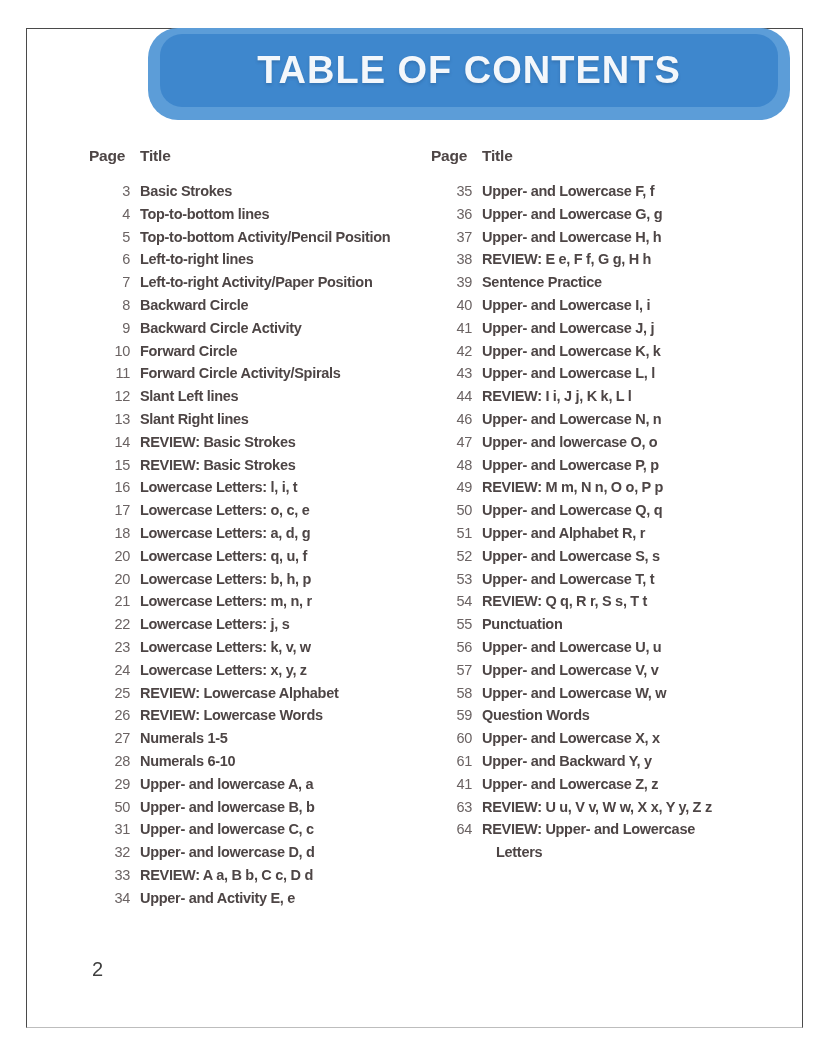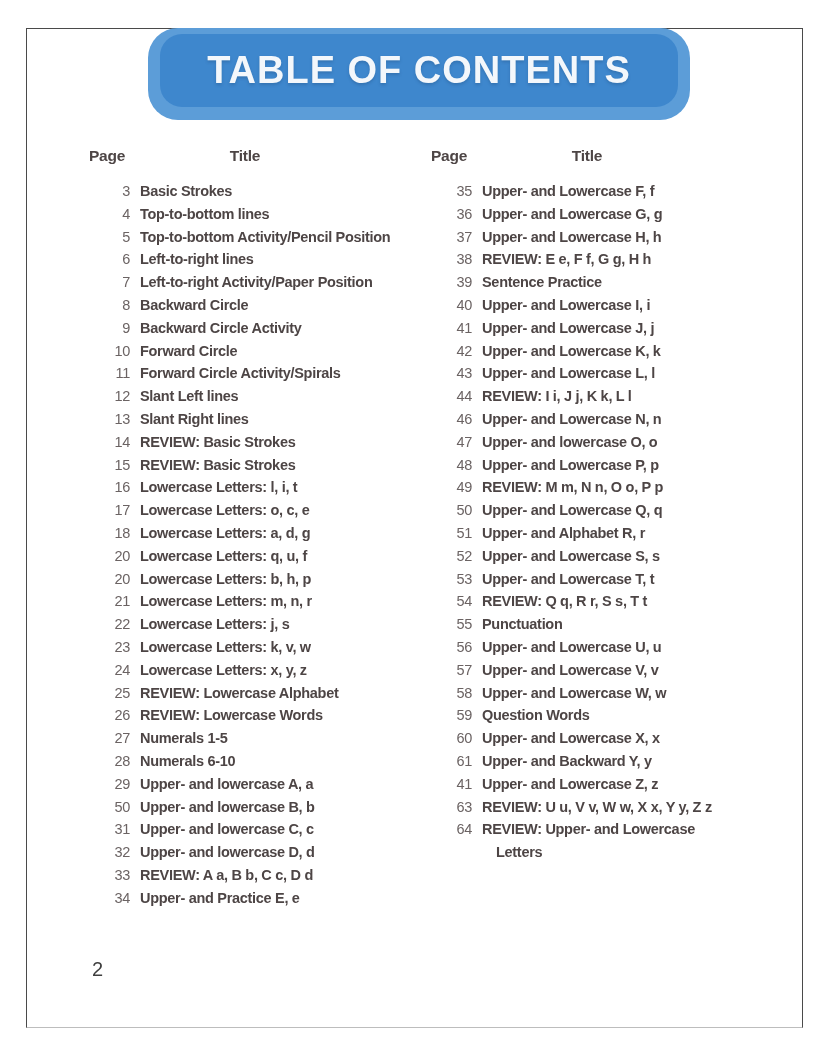--- a/index.html
+++ b/index.html
@@ -5,36 +5,36 @@
   html,body{margin:0;padding:0;}
   body{width:836px;height:1060px;background:#ffffff;overflow:hidden;
        font-family:"Liberation Sans",sans-serif;}
   .sheet{position:relative;width:836px;height:1060px;background:#ffffff;}
 
   
   .page-border{position:absolute;left:26px;top:28px;width:777px;height:1000px;
     border:1px solid #4a4a4a;border-bottom-color:#bdbdbd;box-sizing:border-box;}
 
   
-  .banner{position:absolute;left:148px;top:28px;width:542px;height:92px;
+  .banner{position:absolute;left:148px;top:28px;width:642px;height:92px;
     background:#5C9DD8;border-radius:30px;}
   .banner-inner{position:absolute;left:12px;right:12px;top:6px;bottom:13px;
     background:#3E87CD;border-radius:22px;
     display:flex;align-items:center;justify-content:center;}
   .banner-title{color:#F3F7FB;font-weight:bold;font-size:38px;letter-spacing:1px;
     text-shadow:0 2px 3px rgba(25,60,105,0.25);white-space:nowrap;}
 
   
   .col{position:absolute;top:148px;}
   .col-left{left:84px;width:342px;}
   .col-right{left:426px;width:370px;}
   .col-head{display:flex;height:32px;line-height:16px;
     font-weight:bold;font-size:15.5px;color:#4D4545;letter-spacing:-0.2px;}
   .num-h{width:46px;text-align:center;}
-  .title-h{width:210px;margin-left:10px;text-align:center;}
+  .title-h{width:210px;margin-left:10px;}
 
   .row{display:flex;min-height:22.8px;line-height:22.8px;
     font-size:14.5px;letter-spacing:-0.3px;white-space:nowrap;}
   .num{width:46px;text-align:right;color:#6B6363;font-weight:400;flex:none;}
   .title{margin-left:10px;font-weight:bold;color:#4D4545;}
   .title2{padding-left:14px;}
 
   .folio{position:absolute;left:92px;top:956px;font-size:20px;line-height:26px;
     color:#3F3F3F;}
 </style>
@@ -176,21 +176,21 @@
         <div class="row">
           <span class="num">32</span>
           <span class="title">Upper- and lowercase D, d</span>
         </div>
         <div class="row">
           <span class="num">33</span>
           <span class="title">REVIEW: A a, B b, C c, D d</span>
         </div>
         <div class="row">
           <span class="num">34</span>
-          <span class="title">Upper- and Practice E, e</span>
+          <span class="title">Upper- and Activity E, e</span>
         </div>
       </div>
   </div>
 
   <div class="col col-right">
     <div class="col-head">
       <span class="num-h">Page</span>
       <span class="title-h">Title</span>
     </div>
     <div class="entries">

